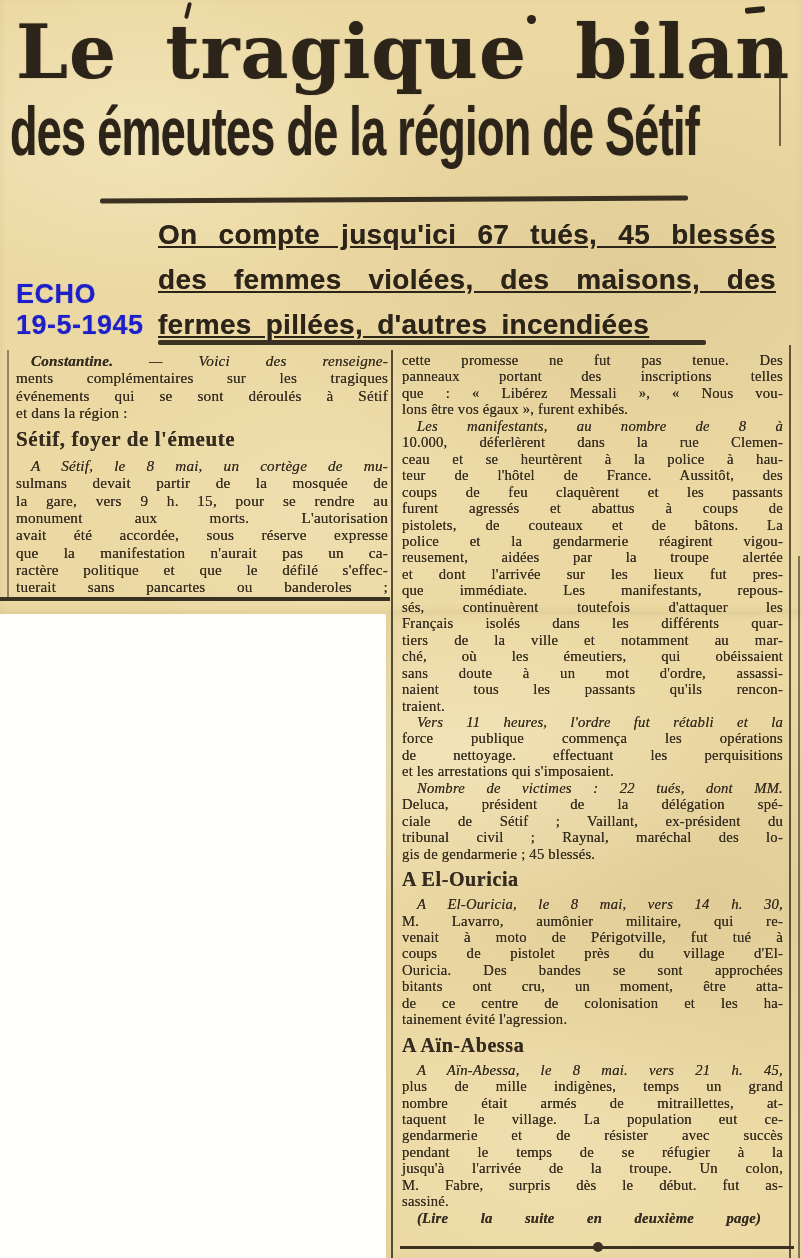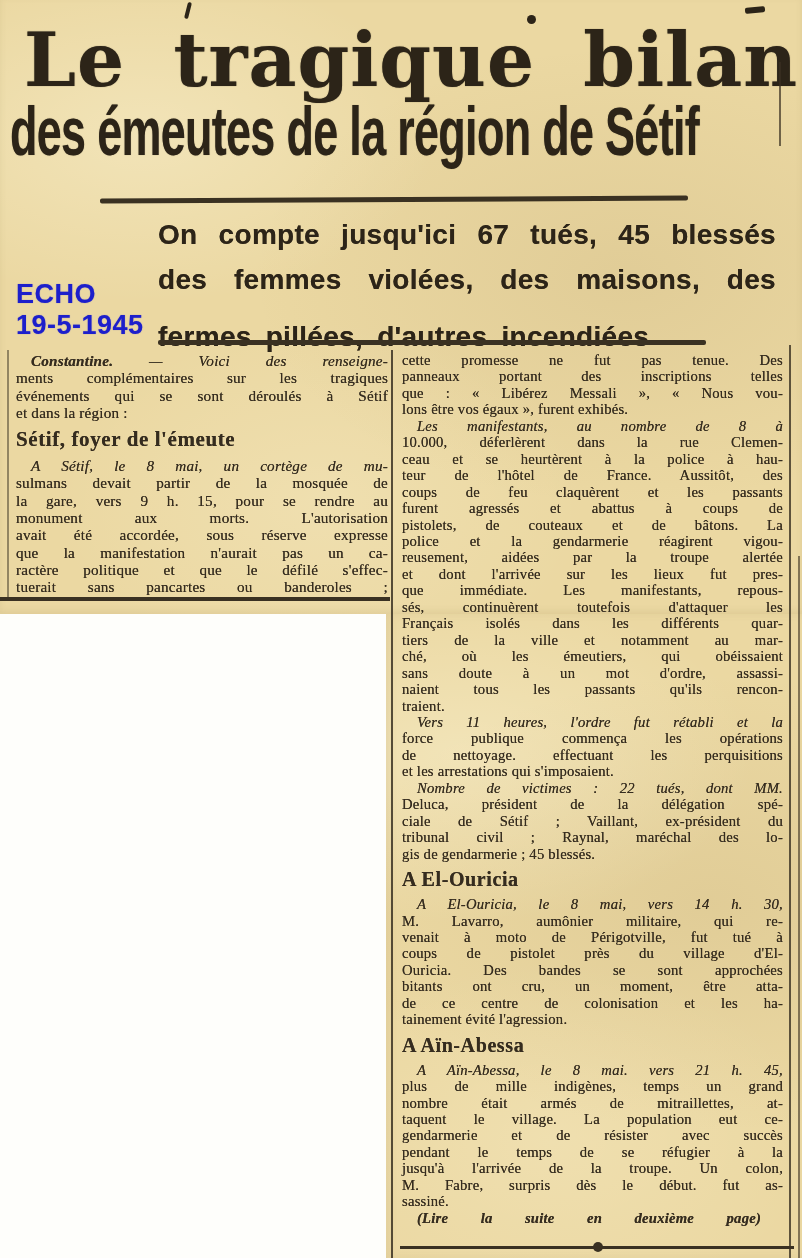--- a/index.html
+++ b/index.html
@@ -13,21 +13,21 @@
     background:
       radial-gradient(420px 240px at 18% 22%, rgba(255,250,225,0.35), transparent 70%),
       radial-gradient(520px 320px at 78% 45%, rgba(133,103,52,0.10), transparent 72%),
       radial-gradient(380px 260px at 40% 82%, rgba(255,248,222,0.22), transparent 70%),
       var(--paper,#ebd8a2);
   }
   .paper-top{left:0;top:0;width:802px;height:614px;box-shadow:inset 0 -3px 6px rgba(120,95,45,.10);}
   .paper-right{left:386px;top:614px;width:416px;height:644px;box-shadow:inset 4px 0 8px rgba(120,95,45,.08);}
 
   .headline1{
-    position:absolute;left:16px;top:8px;width:774px;margin:8px;
+    position:absolute;left:16px;top:8px;width:774px;margin:0;
     display:flex;justify-content:space-between;
     font-family:"DejaVu Serif",serif;font-weight:700;font-size:74px;line-height:1.2;
     color:var(--headline-ink,#2c2418);letter-spacing:1px;
     text-shadow:0 0 1px rgba(44,36,24,.6);
   }
   .headline2{position:absolute;left:10px;top:94px;white-space:nowrap;}
   .h2inner{
     display:inline-block;font-family:"Liberation Sans",sans-serif;font-weight:700;
     font-size:68px;line-height:1.1;letter-spacing:-1px;color:var(--headline-ink,#2c2418);
     transform:scaleX(0.66);transform-origin:0 50%;
@@ -39,23 +39,24 @@
   .rule-mid{left:158px;top:340px;width:548px;height:5px;border-radius:2px;}
   .rule-left-end{left:0;top:597px;width:390px;height:4px;}
   .rule-bottom{left:400px;top:1246px;width:394px;height:3px;}
   .dot-bullet{position:absolute;left:593px;top:1242px;width:10px;height:10px;border-radius:50%;background:var(--rule,#3a3122);}
 
   .subhead{
     position:absolute;left:158px;top:212px;width:618px;
     font-family:"Liberation Sans",sans-serif;font-weight:700;font-size:28px;line-height:45px;
     color:var(--headline-ink,#2c2418);word-spacing:6px;letter-spacing:.3px;
     text-shadow:0 0 .6px rgba(44,36,24,.7);
+    text-decoration:underline;
   }
   .shline{text-align:justify;text-align-last:justify;}
-  .shline:last-child{text-align-last:left;margin-top:12px;}
+  .shline:last-child{text-align-last:left;}
 
   .stamp{
     position:absolute;left:16px;top:279px;
     font-family:"Liberation Sans",sans-serif;font-weight:700;font-size:27px;line-height:31px;
     color:var(--stamp-blue,#1d1fcb);letter-spacing:.5px;
     text-shadow:0 0 1px rgba(29,31,203,.5);
   }
 
   .col{position:absolute;color:var(--ink,#352c1f);text-shadow:0 0 .4px rgba(53,44,31,.85);}
   .col-left{left:16px;top:352px;width:372px;font-size:15.2px;line-height:17.3px;letter-spacing:.2px;}

